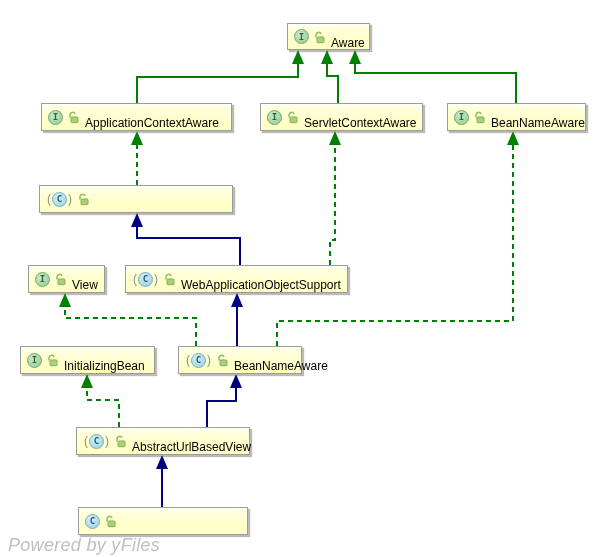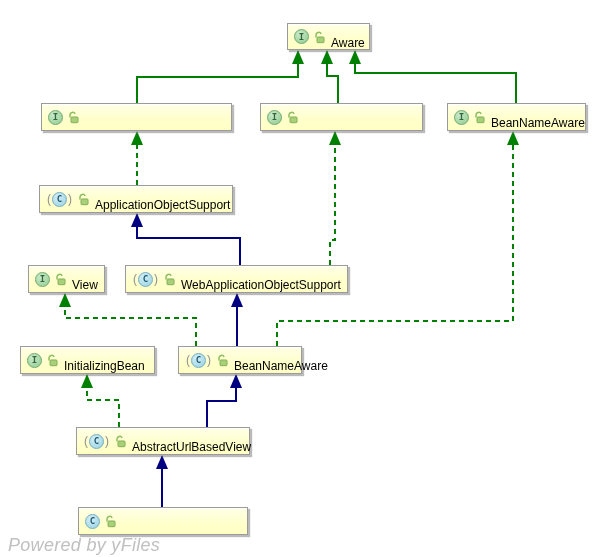--- a/index.html
+++ b/index.html
@@ -67,49 +67,50 @@
     <span class="label">Aware</span>
   </div>
       <div class="node interface" style="left: 41px; top: 103px; width: 191px; height: 28px;">
 
     <span class="type-icon">I</span>
 
     <svg class="lock" viewBox="0 0 14 14" width="13" height="13" xmlns="http://www.w3.org/2000/svg">
       <path d="M3.2 7 L3.2 4.3 A3 3 0 0 1 8.8 3" fill="none" stroke="#8ebc60" stroke-width="1.6"></path>
       <rect x="4.3" y="6.4" width="7.6" height="6.2" rx="1.1" fill="#a8cf7a" stroke="#7fae52" stroke-width="1"></rect>
     </svg>
+    <span class="label">ApplicationContextAware</span>
   </div>
       <div class="node interface" style="left: 260px; top: 103px; width: 163px; height: 28px;">
 
     <span class="type-icon">I</span>
 
     <svg class="lock" viewBox="0 0 14 14" width="13" height="13" xmlns="http://www.w3.org/2000/svg">
       <path d="M3.2 7 L3.2 4.3 A3 3 0 0 1 8.8 3" fill="none" stroke="#8ebc60" stroke-width="1.6"></path>
       <rect x="4.3" y="6.4" width="7.6" height="6.2" rx="1.1" fill="#a8cf7a" stroke="#7fae52" stroke-width="1"></rect>
     </svg>
+    <span class="label">ServletContextAware</span>
   </div>
       <div class="node interface" style="left: 447px; top: 103px; width: 139px; height: 28px;">
 
     <span class="type-icon">I</span>
 
     <svg class="lock" viewBox="0 0 14 14" width="13" height="13" xmlns="http://www.w3.org/2000/svg">
       <path d="M3.2 7 L3.2 4.3 A3 3 0 0 1 8.8 3" fill="none" stroke="#8ebc60" stroke-width="1.6"></path>
       <rect x="4.3" y="6.4" width="7.6" height="6.2" rx="1.1" fill="#a8cf7a" stroke="#7fae52" stroke-width="1"></rect>
     </svg>
     <span class="label">BeanNameAware</span>
   </div>
       <div class="node abstract" style="left: 39px; top: 185px; width: 194px; height: 28px;">
     <span class="paren">(</span>
     <span class="type-icon">C</span>
     <span class="paren">)</span>
     <svg class="lock" viewBox="0 0 14 14" width="13" height="13" xmlns="http://www.w3.org/2000/svg">
       <path d="M3.2 7 L3.2 4.3 A3 3 0 0 1 8.8 3" fill="none" stroke="#8ebc60" stroke-width="1.6"></path>
       <rect x="4.3" y="6.4" width="7.6" height="6.2" rx="1.1" fill="#a8cf7a" stroke="#7fae52" stroke-width="1"></rect>
     </svg>
-    <span class="label">ApplicationObjectSupport</span>
   </div>
       <div class="node interface" style="left: 28px; top: 265px; width: 77px; height: 28px;">
 
     <span class="type-icon">I</span>
 
     <svg class="lock" viewBox="0 0 14 14" width="13" height="13" xmlns="http://www.w3.org/2000/svg">
       <path d="M3.2 7 L3.2 4.3 A3 3 0 0 1 8.8 3" fill="none" stroke="#8ebc60" stroke-width="1.6"></path>
       <rect x="4.3" y="6.4" width="7.6" height="6.2" rx="1.1" fill="#a8cf7a" stroke="#7fae52" stroke-width="1"></rect>
     </svg>
     <span class="label">View</span>

